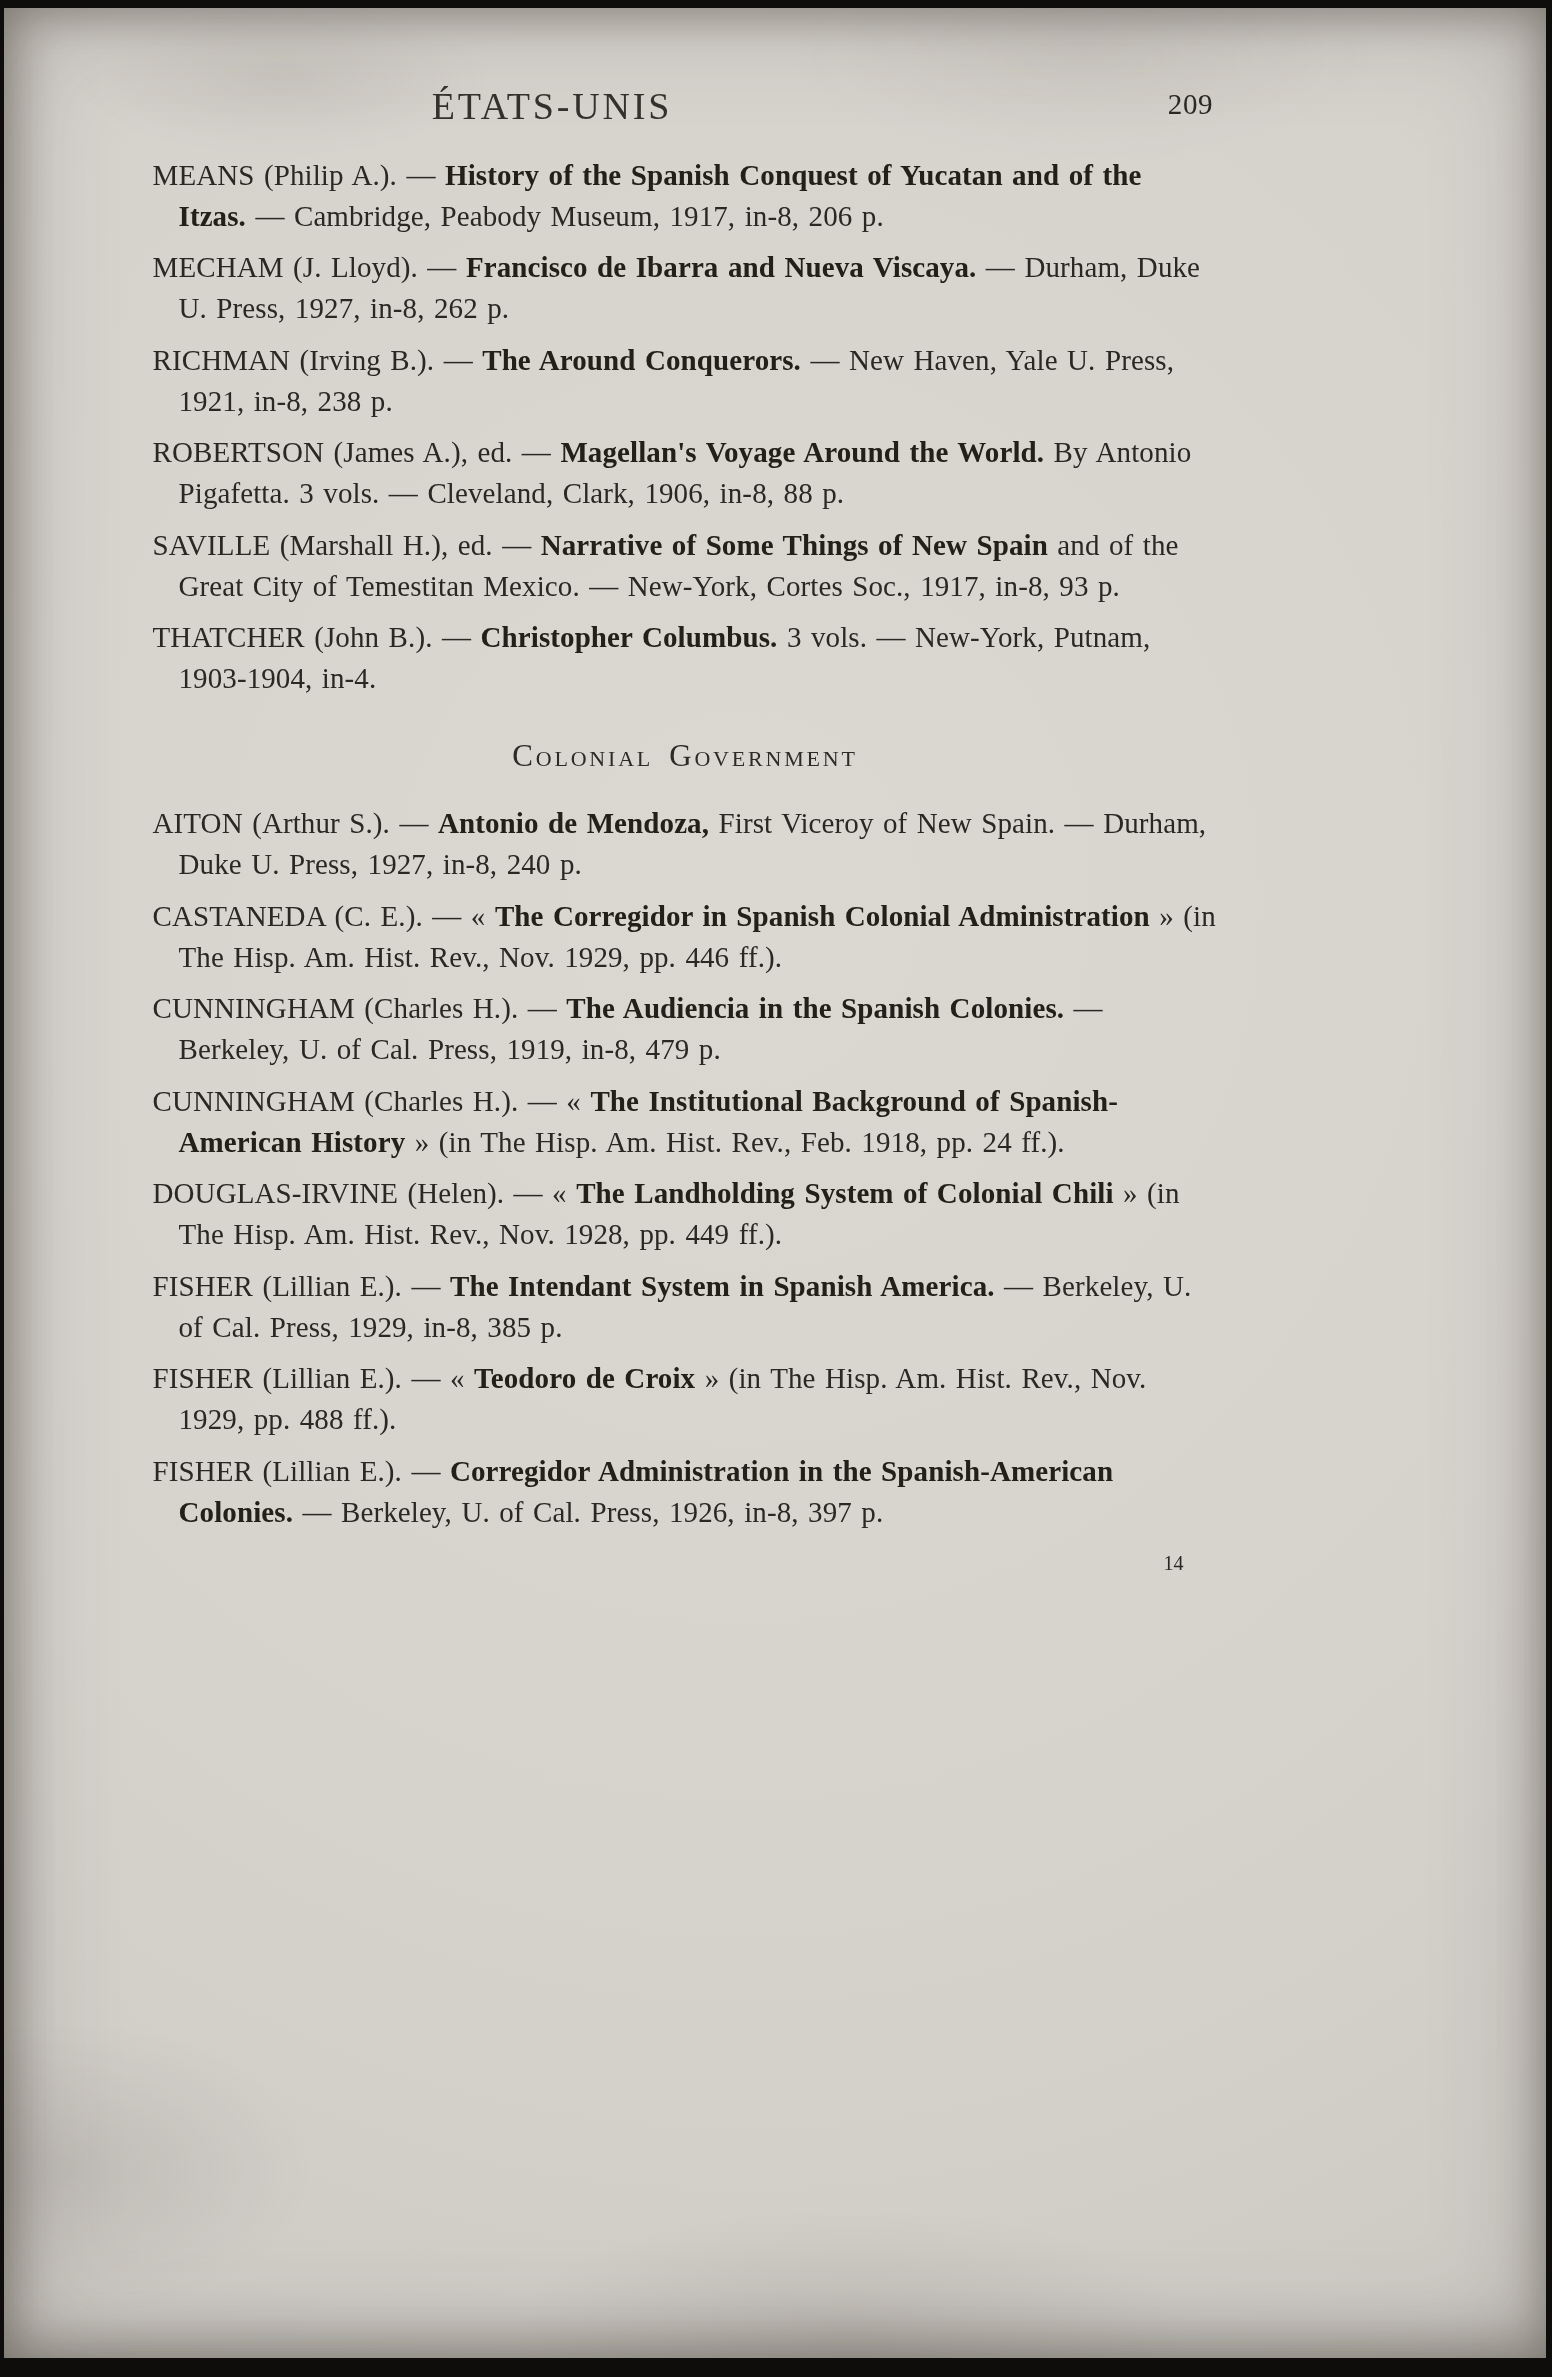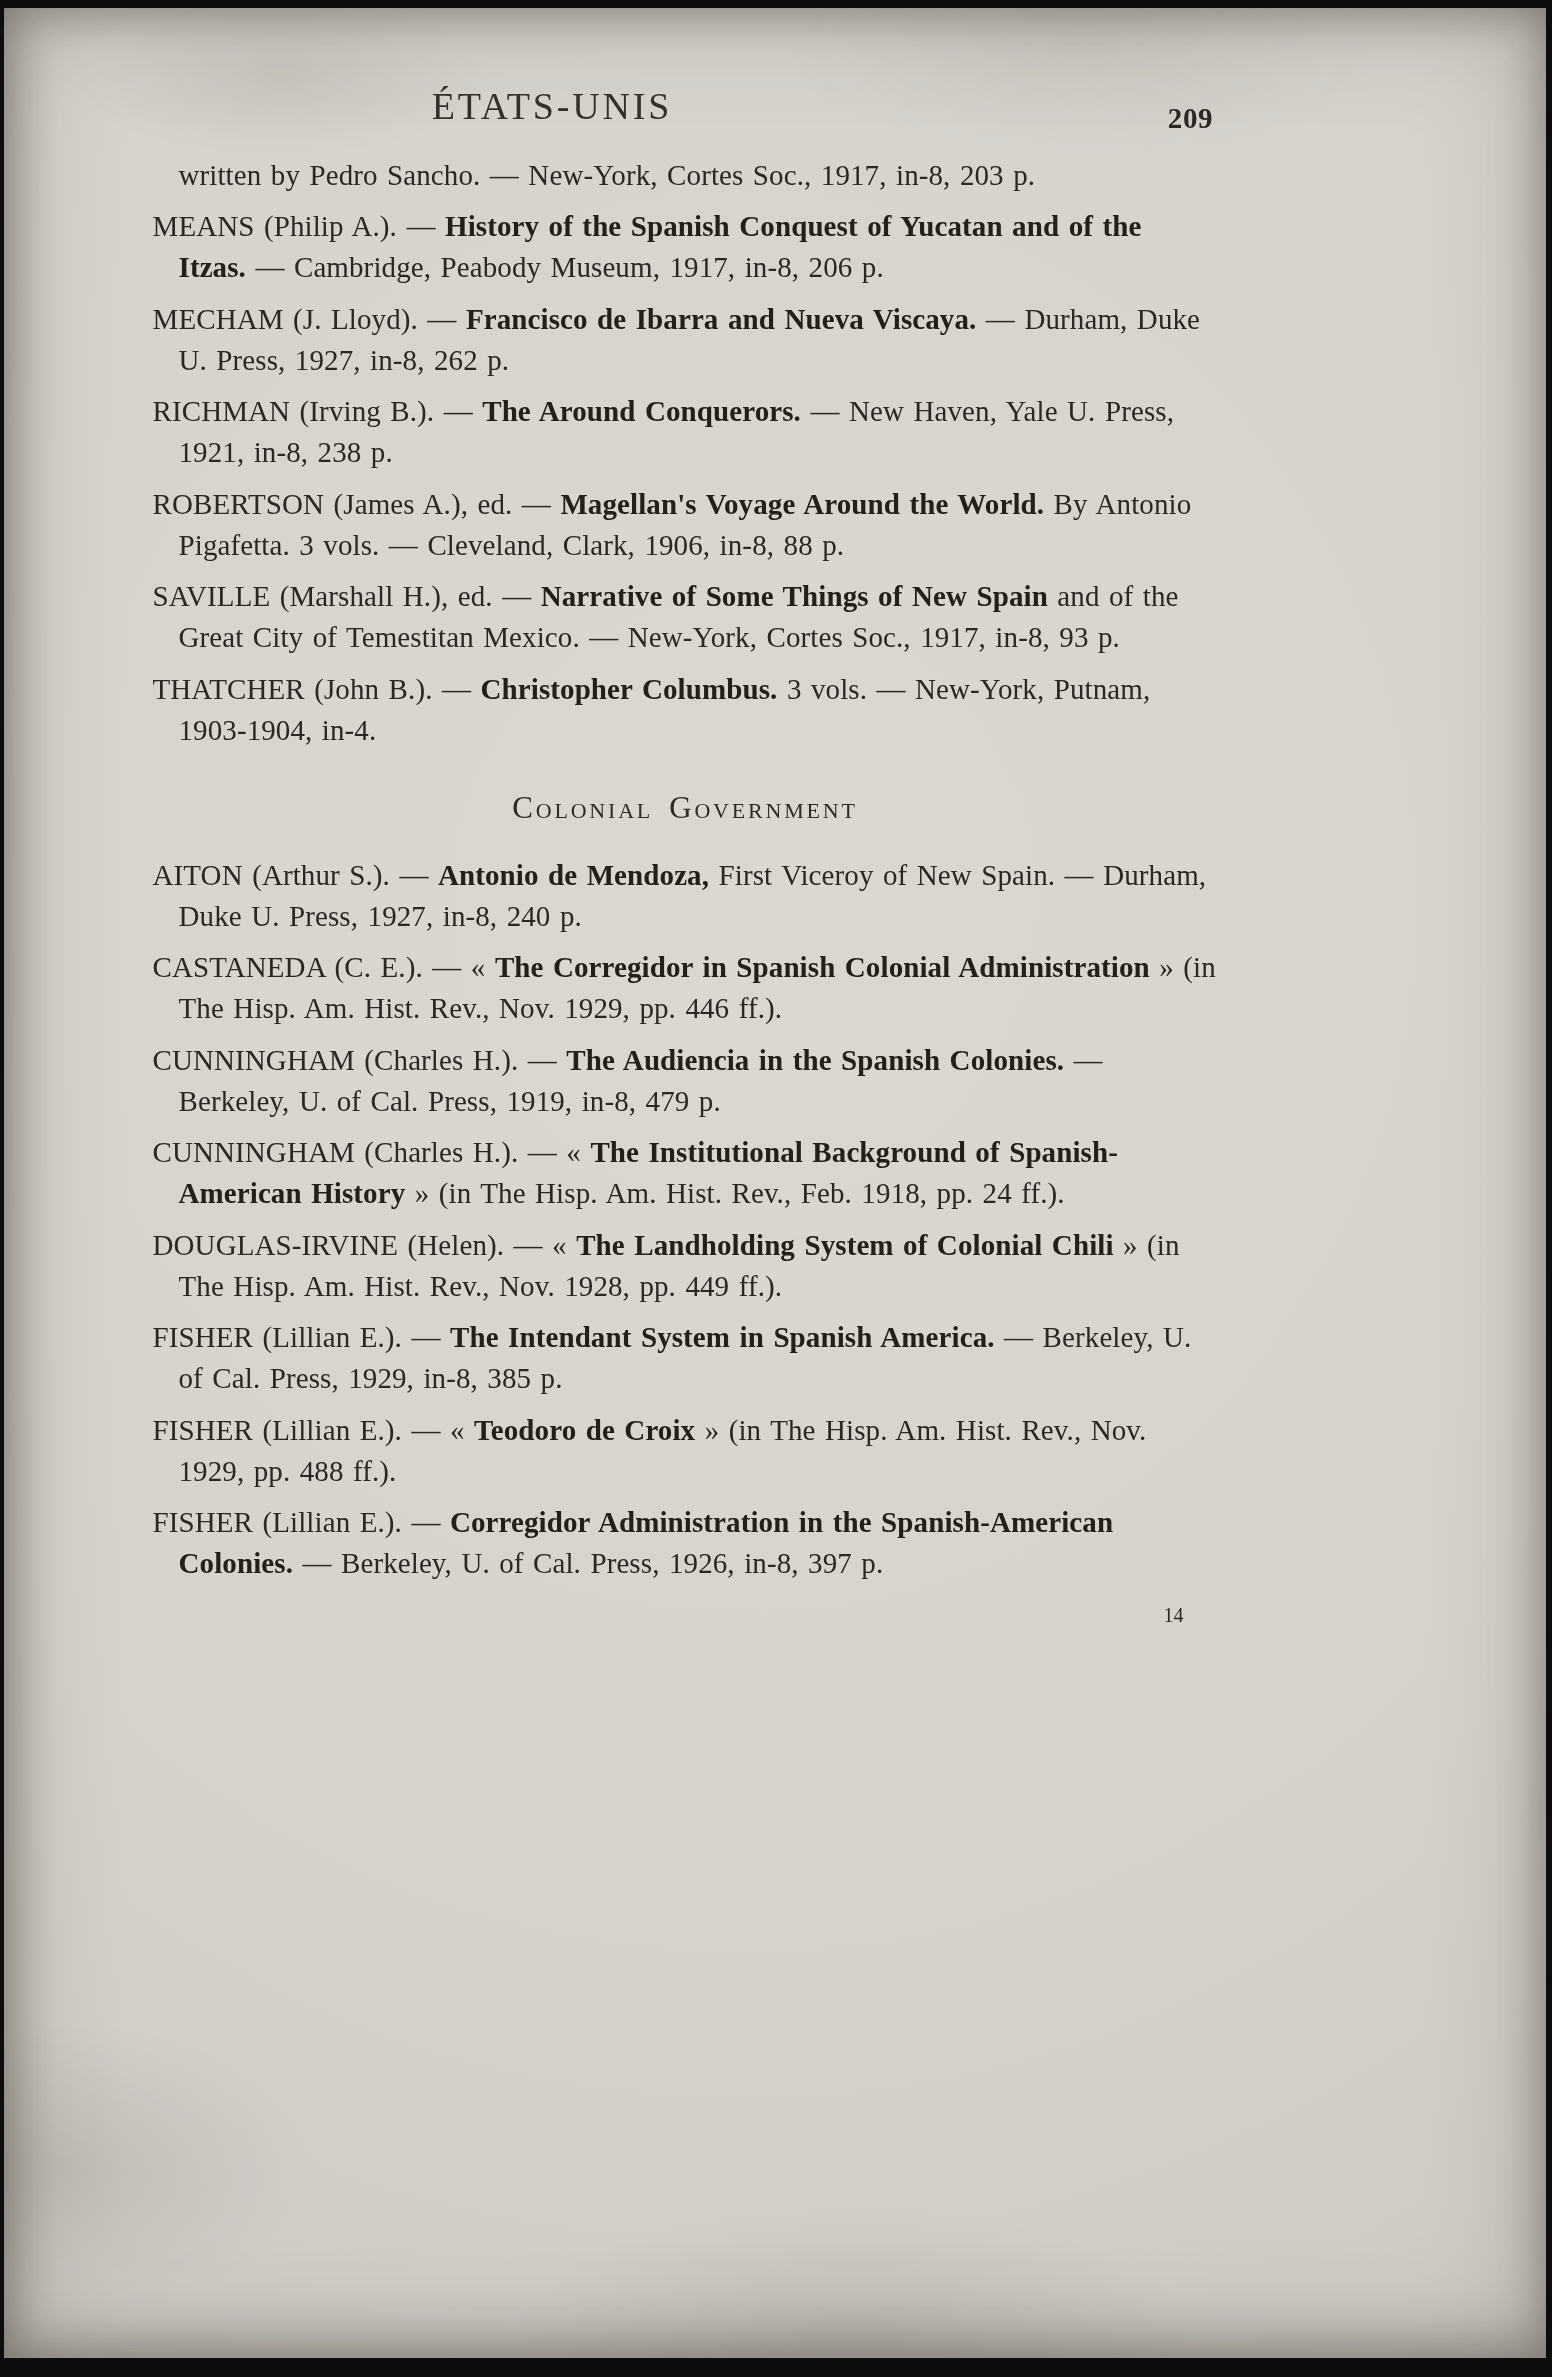--- a/index.html
+++ b/index.html
@@ -57,24 +57,23 @@
     right: 0;
     text-align: center;
     transform: translateX(-133px);
     font-size: 38px;
     letter-spacing: 2.8px;
     color: #34312c;
   }
   .page-number {
     position: absolute;
     right: 4.2px;
-    top: 18px;
+    top: 4px;
     font-size: 29px;
     letter-spacing: 0.7px;
-    font-weight: bold;
   }
   .entry {
     margin: 0 0 10.5px 0;
     padding-left: 26px;
     text-indent: -26px;
     font-size: 29px;
     line-height: 41px;
     word-spacing: 2.1px;
     letter-spacing: 0.1px;
   }
@@ -107,21 +106,20 @@
 
 <div class="scan-page">
   <div class="content">
 
     <div class="running-head-row">
       <div class="running-head">ÉTATS-UNIS</div>
       <div class="page-number">209</div>
     </div>
 
     <div>
-        <p class="entry continuation"><span>written by Pedro Sancho. — New-York, Cortes Soc., 1917, in-8, 203 p.</span></p>
         <p class="entry"><span>MEANS (Philip A.). — </span><span class="t">History of the Spanish Conquest of Yucatan and of the Itzas.</span><span> — Cambridge, Peabody Museum, 1917, in-8, 206 p.</span></p>
         <p class="entry"><span>MECHAM (J. Lloyd). — </span><span class="t">Francisco de Ibarra and Nueva Viscaya.</span><span> — Durham, Duke U. Press, 1927, in-8, 262 p.</span></p>
         <p class="entry"><span>RICHMAN (Irving B.). — </span><span class="t">The Around Conquerors.</span><span> — New Haven, Yale U. Press, 1921, in-8, 238 p.</span></p>
         <p class="entry"><span>ROBERTSON (James A.), ed. — </span><span class="t">Magellan's Voyage Around the World.</span><span> By Antonio Pigafetta. 3 vols. — Cleveland, Clark, 1906, in-8, 88 p.</span></p>
         <p class="entry"><span>SAVILLE (Marshall H.), ed. — </span><span class="t">Narrative of Some Things of New Spain</span><span> and of the Great City of Temestitan Mexico. — New-York, Cortes Soc., 1917, in-8, 93 p.</span></p>
         <p class="entry"><span>THATCHER (John B.). — </span><span class="t">Christopher Columbus.</span><span> 3 vols. — New-York, Putnam, 1903-1904, in-4.</span></p>
         <div class="section-heading">Colonial Government</div>
         <p class="entry"><span>AITON (Arthur S.). — </span><span class="t">Antonio de Mendoza,</span><span> First Viceroy of New Spain. — Durham, Duke U. Press, 1927, in-8, 240 p.</span></p>
         <p class="entry"><span>CASTANEDA (C. E.). — « </span><span class="t">The Corregidor in Spanish Colonial Administration</span><span> » (in The Hisp. Am. Hist. Rev., Nov. 1929, pp. 446 ff.).</span></p>
         <p class="entry"><span>CUNNINGHAM (Charles H.). — </span><span class="t">The Audiencia in the Spanish Colonies.</span><span> — Berkeley, U. of Cal. Press, 1919, in-8, 479 p.</span></p>

